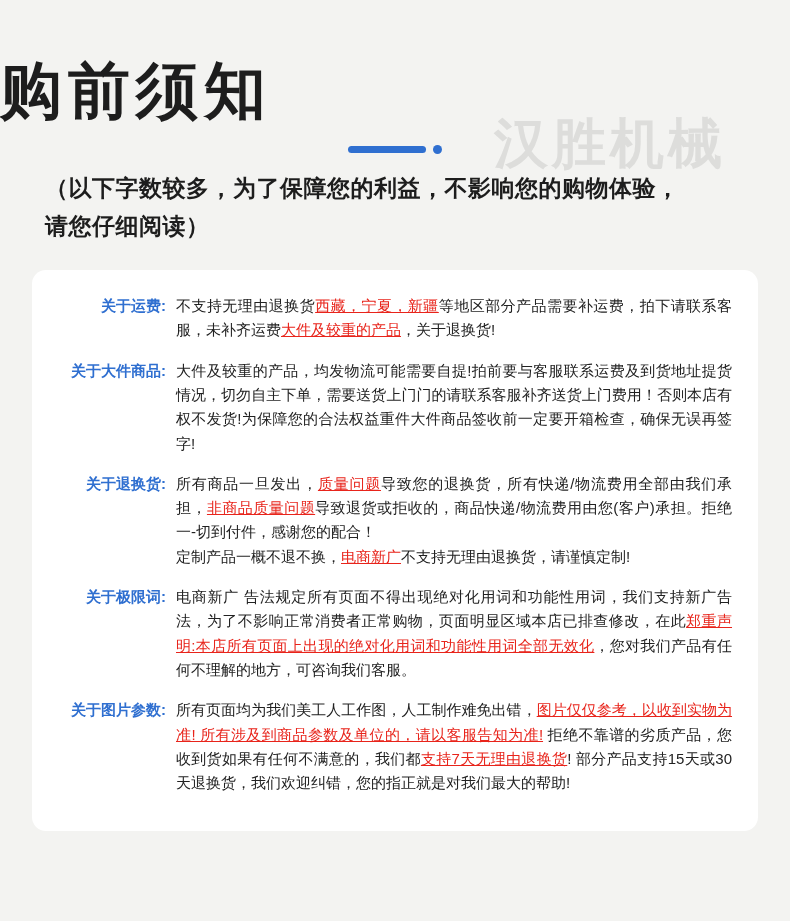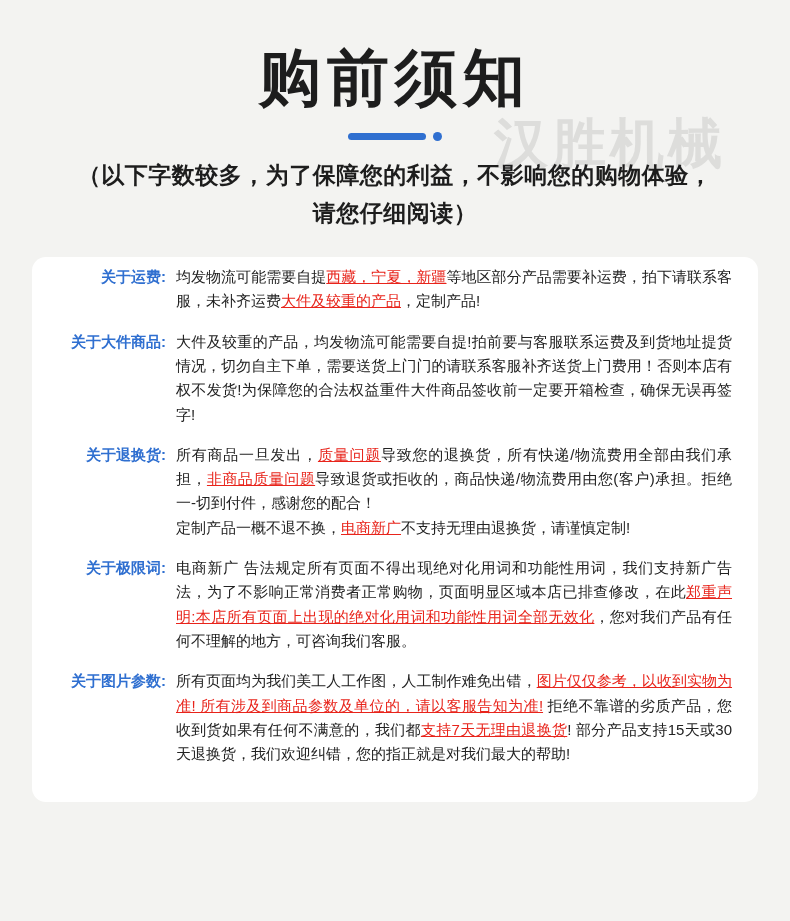--- a/index.html
+++ b/index.html
@@ -30,22 +30,22 @@
     font-weight: bold;
     color: rgba(120,120,120,0.18);
     letter-spacing: 4px;
     user-select: none;
     pointer-events: none;
     z-index: 0;
   }
   .header {
     position: relative;
     z-index: 1;
-    padding-top: 44px;
-    text-align: center;
+    padding-top: 57px;
+    text-align: left;
   }
   .main-title {
     font-size: 62px;
     font-weight: bold;
     letter-spacing: 6px;
     color: #1d1d1d;
     line-height: 1.1;
     margin: 0;
     font-family: "DejaVu Sans", "Liberation Sans", sans-serif;
   }
@@ -80,21 +80,21 @@
   }
   .subtitle .line2 {
     display: block;
   }
   .card {
     position: relative;
     z-index: 1;
     margin: 24px 32px 0 32px;
     background: #ffffff;
     border-radius: 14px;
-    padding: 8px 26px 26px 22px;
+    padding: 24px 26px 26px 22px;
     box-sizing: border-box;
   }
   .row {
     display: flex;
     align-items: flex-start;
     margin-bottom: 16px;
   }
   .row:last-child {
     margin-bottom: 10px;
   }
@@ -143,21 +143,21 @@
     </div>
     <div class="subtitle">
       <span>（以下字数较多，为了保障您的利益，不影响您的购物体验，</span>
       <span class="line2">请您仔细阅读）</span>
     </div>
   </div>
 
   <div class="card">
     <div class="row">
       <div class="label">关于运费:</div>
-      <div class="body"><span class="blk">均发物流可能需要自提</span><span class="red">西藏，宁夏，新疆</span><span class="blk">等地区部分产品需要补运费，拍下请联系客服，未补齐运费</span><span class="red">大件及较重的产品</span><span class="blk">，定制产品!</span></div>
+      <div class="body"><span class="blk">不支持无理由退换货</span><span class="red">西藏，宁夏，新疆</span><span class="blk">等地区部分产品需要补运费，拍下请联系客服，未补齐运费</span><span class="red">大件及较重的产品</span><span class="blk">，关于退换货!</span></div>
     </div>
     <div class="row">
       <div class="label wide">关于大件商品:</div>
       <div class="body"><span class="blk">大件及较重的产品，均发物流可能需要自提!拍前要与客服联系运费及到货地址提货情况，切勿自主下单，需要送货上门门的请联系客服补齐送货上门费用！否则本店有权不发货!为保障您的合法权益重件大件商品签收前一定要开箱检查，确保无误再签字!</span></div>
     </div>
     <div class="row">
       <div class="label">关于退换货:</div>
       <div class="body"><span class="blk">所有商品一旦发出，</span><span class="red">质量问题</span><span class="blk">导致您的退换货，所有快递/物流费用全部由我们承担，</span><span class="red">非商品质量问题</span><span class="blk">导致退货或拒收的，商品快递/物流费用由您(客户)承担。拒绝一-切到付件，感谢您的配合！</span><br><span class="blk">定制产品一概不退不换，</span><span class="red">电商新广</span><span class="blk">不支持无理由退换货，请谨慎定制!</span></div>
     </div>
     <div class="row">

